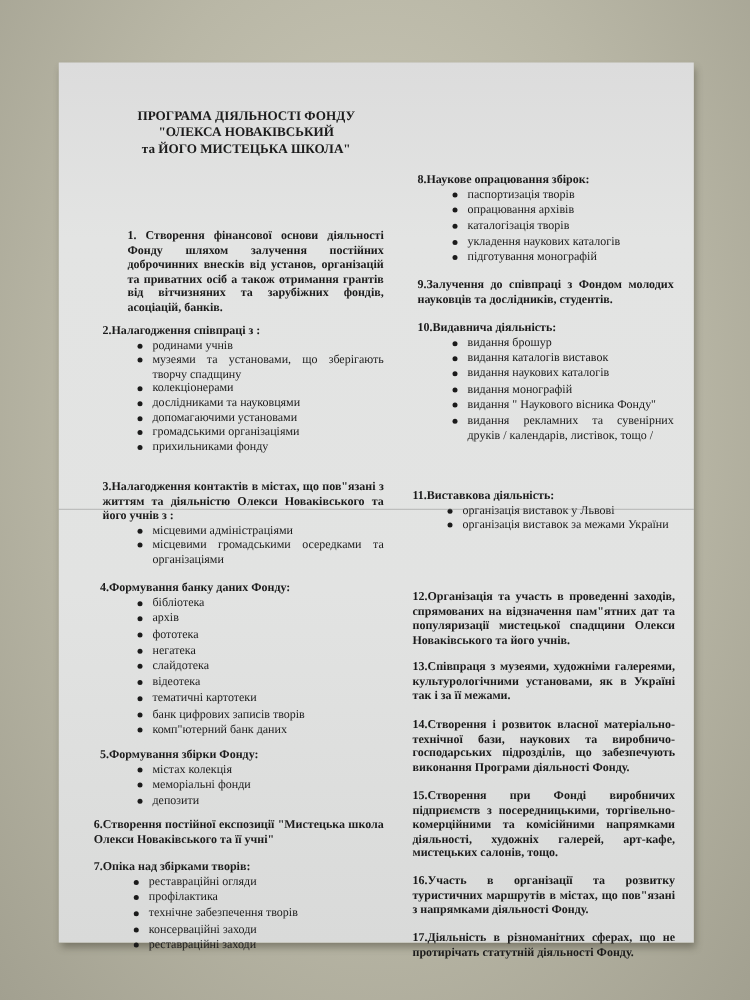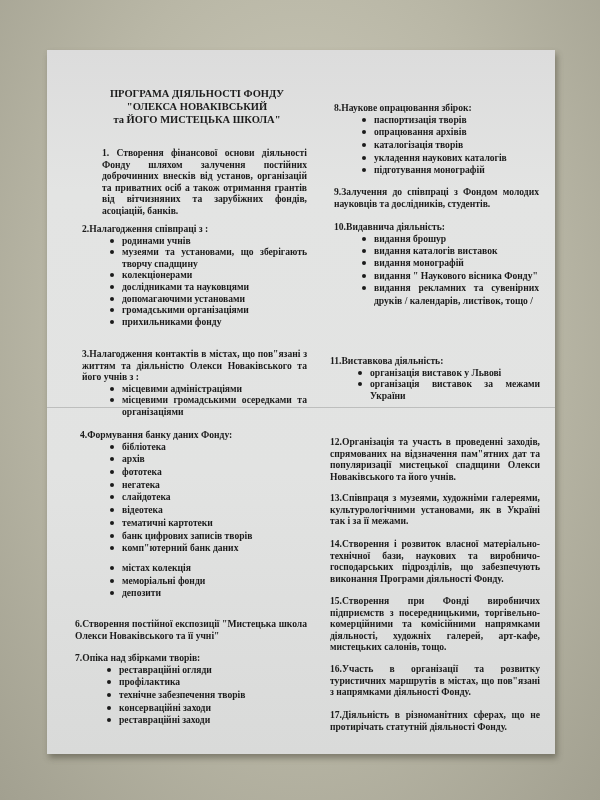--- a/index.html
+++ b/index.html
@@ -16,24 +16,24 @@
   }
   .paper::after {
     content:""; position:absolute; left:0; right:0; top:357px; height:1px;
     background:rgba(120,120,120,0.35);
   }
 
   .title {
     position:absolute; left:60px; top:37px; width:180px;
     text-align:center; font-weight:bold; font-size:10.5px; line-height:13px;
   }
-  .sec { position:absolute; font-size:9.6px; line-height:11.6px; }
+  .sec { position:absolute; font-size:9.6px; line-height:11.6px;margin-top:36px; }
   .sec .head { font-weight:bold; text-align:justify; }
   .sec ul { list-style:none; margin:0; padding:0; }
-  .sec li { position:relative; padding-left:14px; text-align:justify;font-weight:bold; }
+  .sec li { position:relative; padding-left:14px; text-align:justify; }
   .sec li::before {
     content:""; position:absolute; left:2px; top:4px;
     width:4px; height:4px; border-radius:50%; background:#1b1b1b;
   }
   .bold-para { font-weight:bold; text-align:justify; }
 </style>
 </head>
 <body>
 
 <div class="paper">
@@ -78,20 +78,21 @@
       <li>негатека</li>
       <li>слайдотека</li>
       <li>відеотека</li>
       <li>тематичні картотеки</li>
       <li>банк цифрових записів творів</li>
       <li>комп"ютерний банк даних</li>
     </ul>
   </div>
 
   <div class="sec" style="left:33px; top:512px; width:225px;">
+    <div class="head">5.Формування збірки Фонду:</div>
     <ul style="margin-left:28px; line-height:12.7px;">
       <li>містах колекція</li>
       <li>меморіальні фонди</li>
       <li>депозити</li>
     </ul>
   </div>
 
   <div class="sec" style="left:28px; top:568px; width:232px;">
     <div class="head">6.Створення постійної експозиції "Мистецька школа Олекси Новаківського та її учні"</div>
   </div>
@@ -120,20 +121,21 @@
 
   <div class="sec" style="left:287px; top:136px; width:205px;">
     <div class="head">9.Залучення до співпраці з Фондом молодих науковців та дослідників, студентів.</div>
   </div>
 
   <div class="sec" style="left:287px; top:171px; width:205px;">
     <div class="head">10.Видавнича діяльність:</div>
     <ul style="margin-left:26px; line-height:12.4px;">
       <li>видання брошур</li>
       <li>видання каталогів виставок</li>
+      <li>видання наукових каталогів</li>
       <li>видання монографій</li>
       <li>видання " Наукового вісника Фонду"</li>
       <li>видання рекламних та сувенірних друків / календарів, листівок, тощо /</li>
     </ul>
   </div>
 
   <div class="sec" style="left:283px; top:305px; width:210px;">
     <div class="head">11.Виставкова діяльність:</div>
     <ul style="margin-left:26px;">
       <li>організація виставок у Львові</li>

